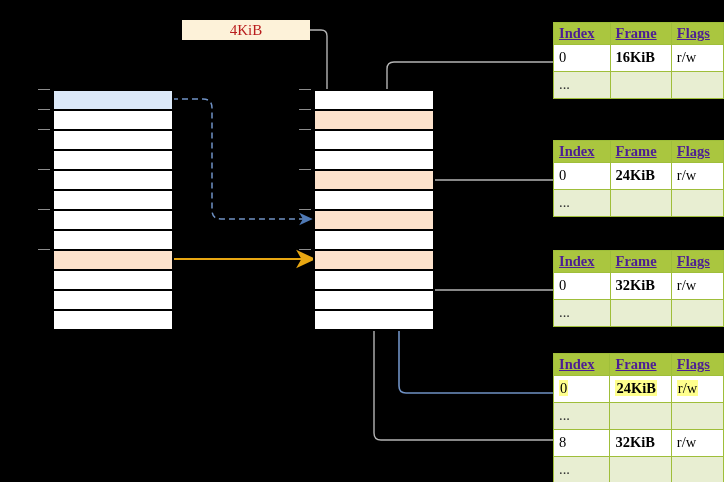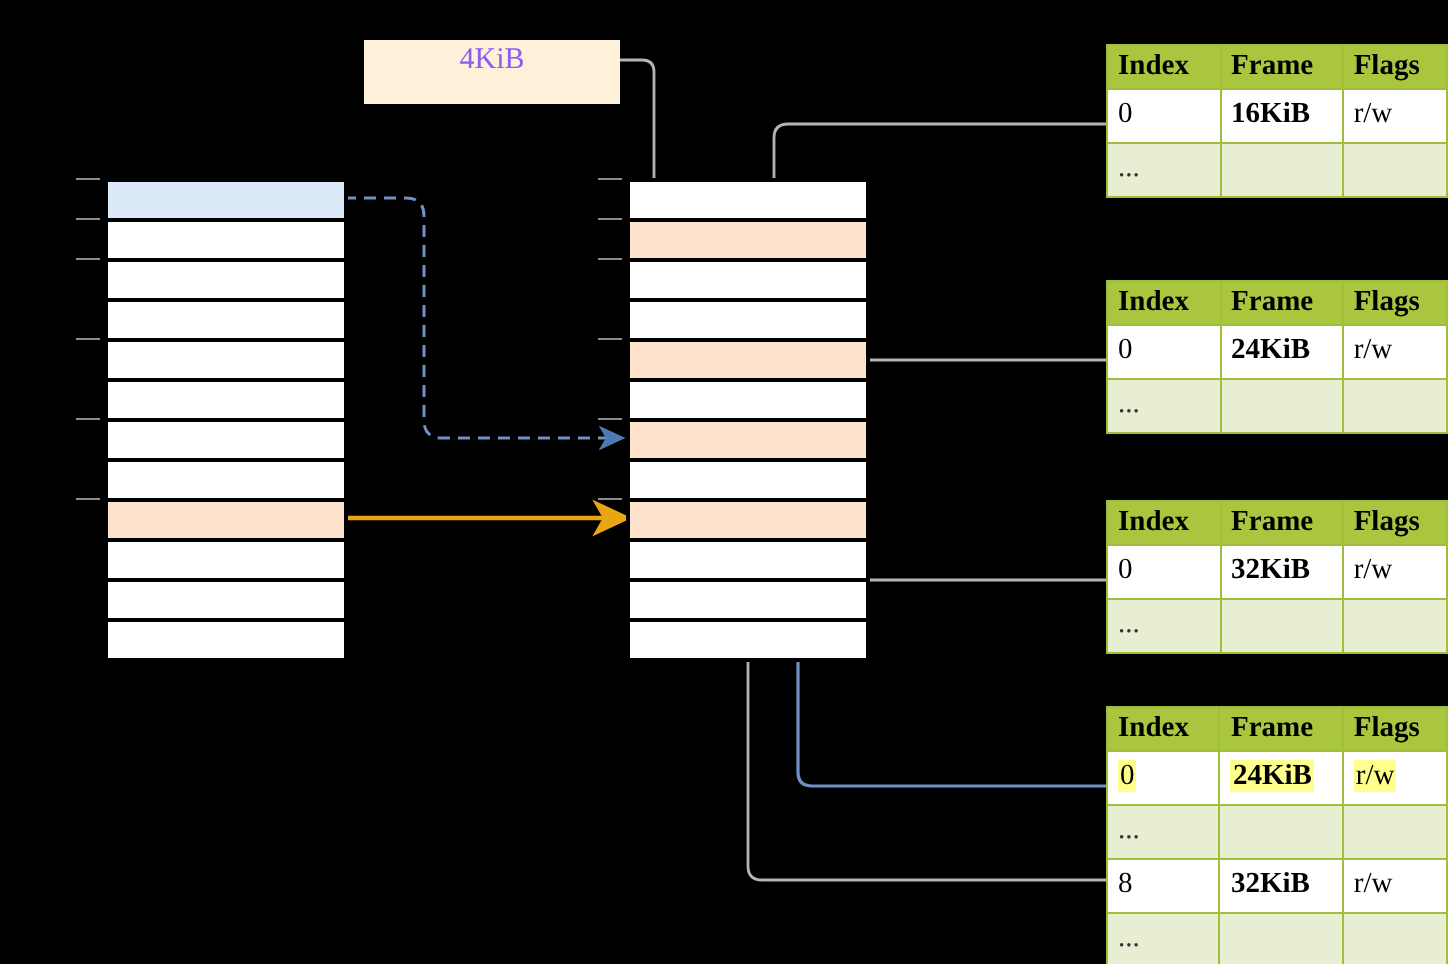--- a/index.html
+++ b/index.html
@@ -6,32 +6,32 @@
   #stage{position:relative;width:724px;height:482px;background:#000;overflow:hidden;
          font-family:"Liberation Serif", serif;}
   
   .memcol{border:1px solid #000;}
   .memcol .cell{box-sizing:border-box;border:1px solid #000;background:#ffffff;height:20px;}
   .memcol .cell.blue{background:#dce9f9;}
   .memcol .cell.peach{background:#fde2cc;}
   
   .pt{position:absolute;border:1px solid #9fbe3a;border-collapse:collapse;
       font-size:14.5px;line-height:1;table-layout:fixed;background:#fff;}
-  .pt th{background:#aac63f;color:#000000;font-weight:bold;text-align:left;
-         padding:3px 5px;border:1px solid #9fbe3a;font-size:14.5px;white-space:nowrap;}
+  .pt th{background:#aac63f;color:#4c1d95;font-weight:bold;text-align:left;
+         padding:3px 5px;border:1px solid #9fbe3a;font-size:14.5px;white-space:nowrap;text-decoration:underline;}
   .pt td{background:#ffffff;color:#000;padding:3px 5px;border:1px solid #9fbe3a;
          height:20px;white-space:nowrap;}
   .pt tr.dim td{background:#e8eed2;color:#333;}
   .pt .hl{background:#ffff8d;padding:0 1px;}
   .c-idx{width:54px;}
   .c-frm{width:58px;font-weight:bold;}
   .c-flg{width:48px;margin-top:20px;}
   
-  .labelbox{position:absolute;background:#fdf2d9;color:#8b5cf6;font-size:15px;
-            text-align:center;line-height:20px;height:32px;}
+  .labelbox{position:absolute;background:#fdf2d9;color:#b91c1c;font-size:15px;
+            text-align:center;line-height:20px;height:20px;}
   svg.wires{position:absolute;left:0;top:0;width:724px;height:482px;overflow:visible;}
   .tick{position:absolute;height:1px;background:#8c8c8c;width:12px;}
 </style>
 </head>
 <body>
 
 <div id="stage">
 
   <div class="labelbox" id="label-4kib" style="left:182px;top:20px;width:128px;">4KiB</div>
 

